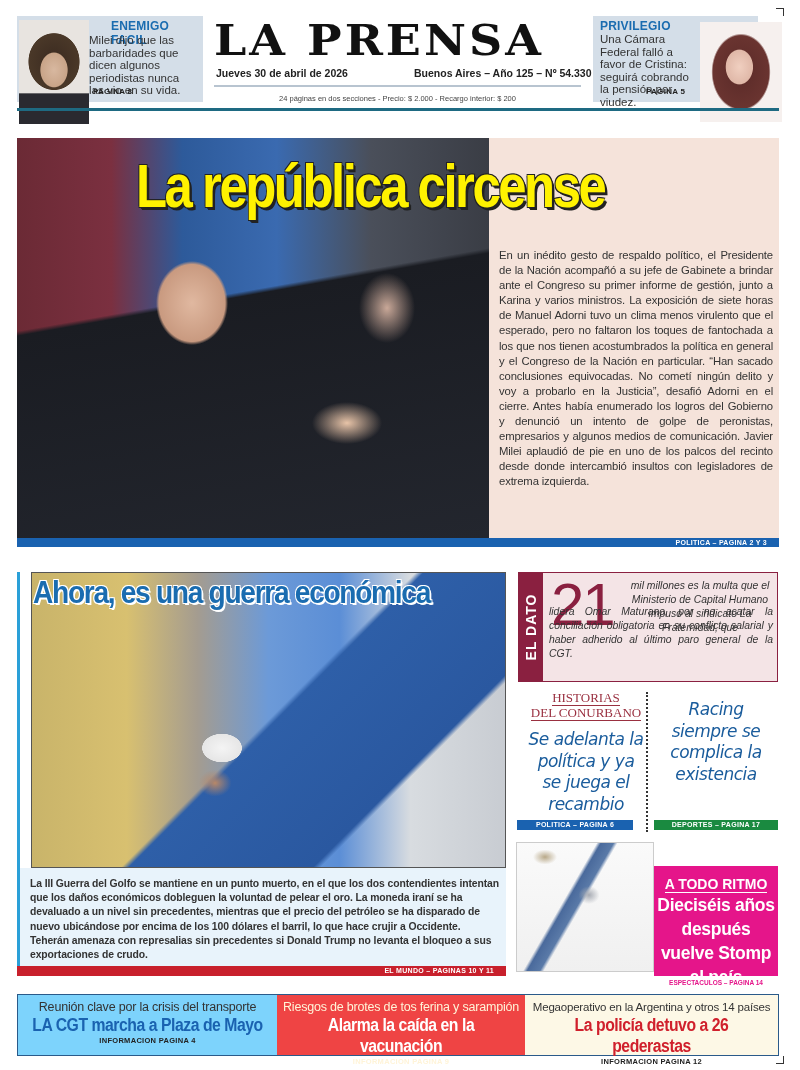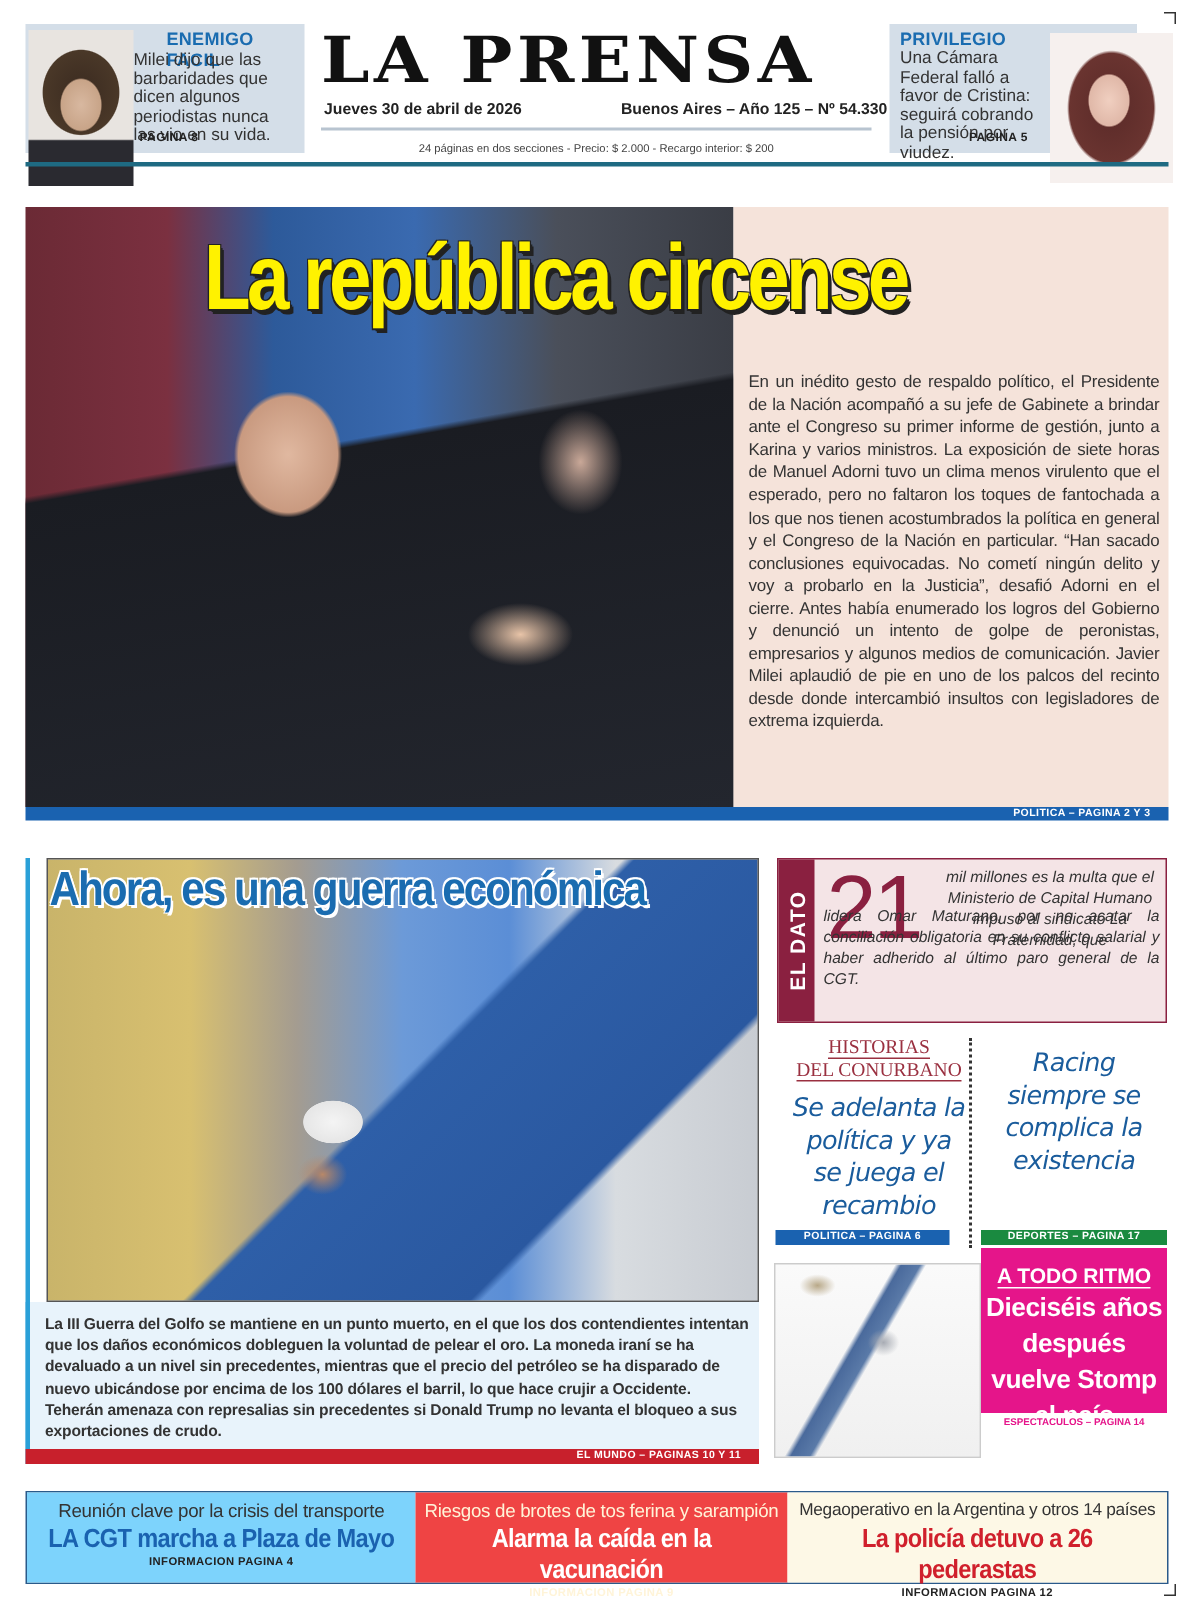--- a/index.html
+++ b/index.html
@@ -172,21 +172,21 @@
   <div class="abs dotted-sep" style="left:646px; top:692px; width:0; height:140px;"></div>
 
   <a class="abs" style="left:654px; top:690px; width:124px; height:140px; display:block; text-decoration:none;">
     <div class="mini-title" style="margin-top:9px;">Racing siempre se complica la existencia</div>
   </a>
   <div class="abs mini-bar" style="left:654px; top:820px; width:124px; background:#1a8a40;">DEPORTES – PAGINA 17</div>
 </section>
 
 <section>
   <div class="abs stomp-photo" style="left:516px; top:842px; width:138px; height:130px; border:1px solid #ccc;"></div>
-  <a class="abs stomp-box" style="left:654px; top:832px; width:124px; height:110px; display:block; text-decoration:none;">
+  <a class="abs stomp-box" style="left:654px; top:866px; width:124px; height:110px; display:block; text-decoration:none;">
     <div class="stomp-kicker" style="margin-top:10px;"><span>A TODO RITMO</span></div>
     <div class="stomp-title" style="margin-top:1px;">Dieciséis años después vuelve Stomp al país</div>
     <div class="abs stomp-bar" style="left:4px; top:112px; width:116px;">ESPECTACULOS – PAGINA 14</div>
   </a>
 </section>
 
 <section class="abs bottom-strip" style="left:17px; top:994px; width:762px; height:62px; display:flex;">
   <a class="bottom-cell" style="flex:0 0 259px; background:#7dd3fc; padding-top:5px; text-decoration:none; display:block;">
     <div class="bottom-kicker" style="color:#333;">Reunión clave por la crisis del transporte</div>
     <div class="bottom-title" style="color:#1a62b0;">LA CGT marcha a Plaza de Mayo</div>

